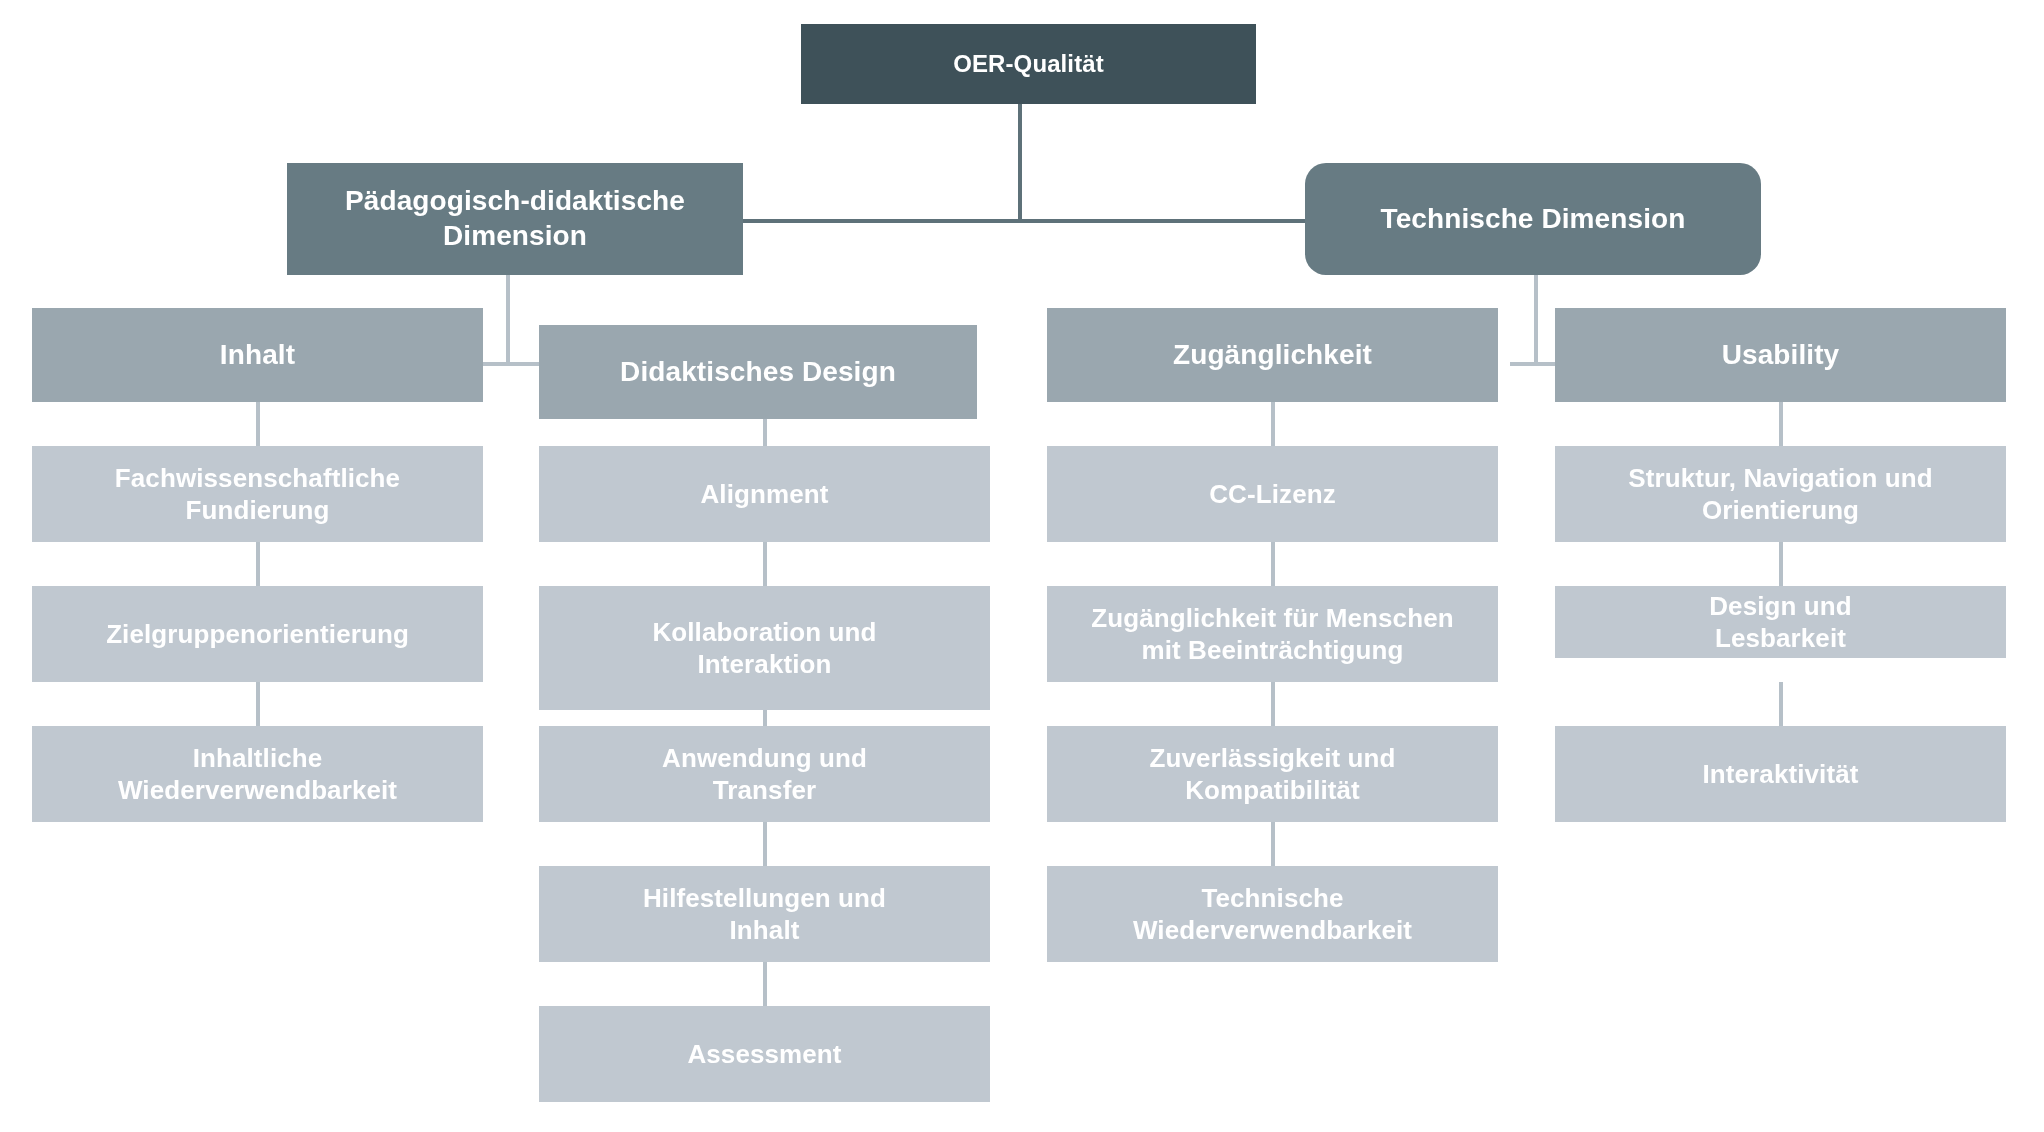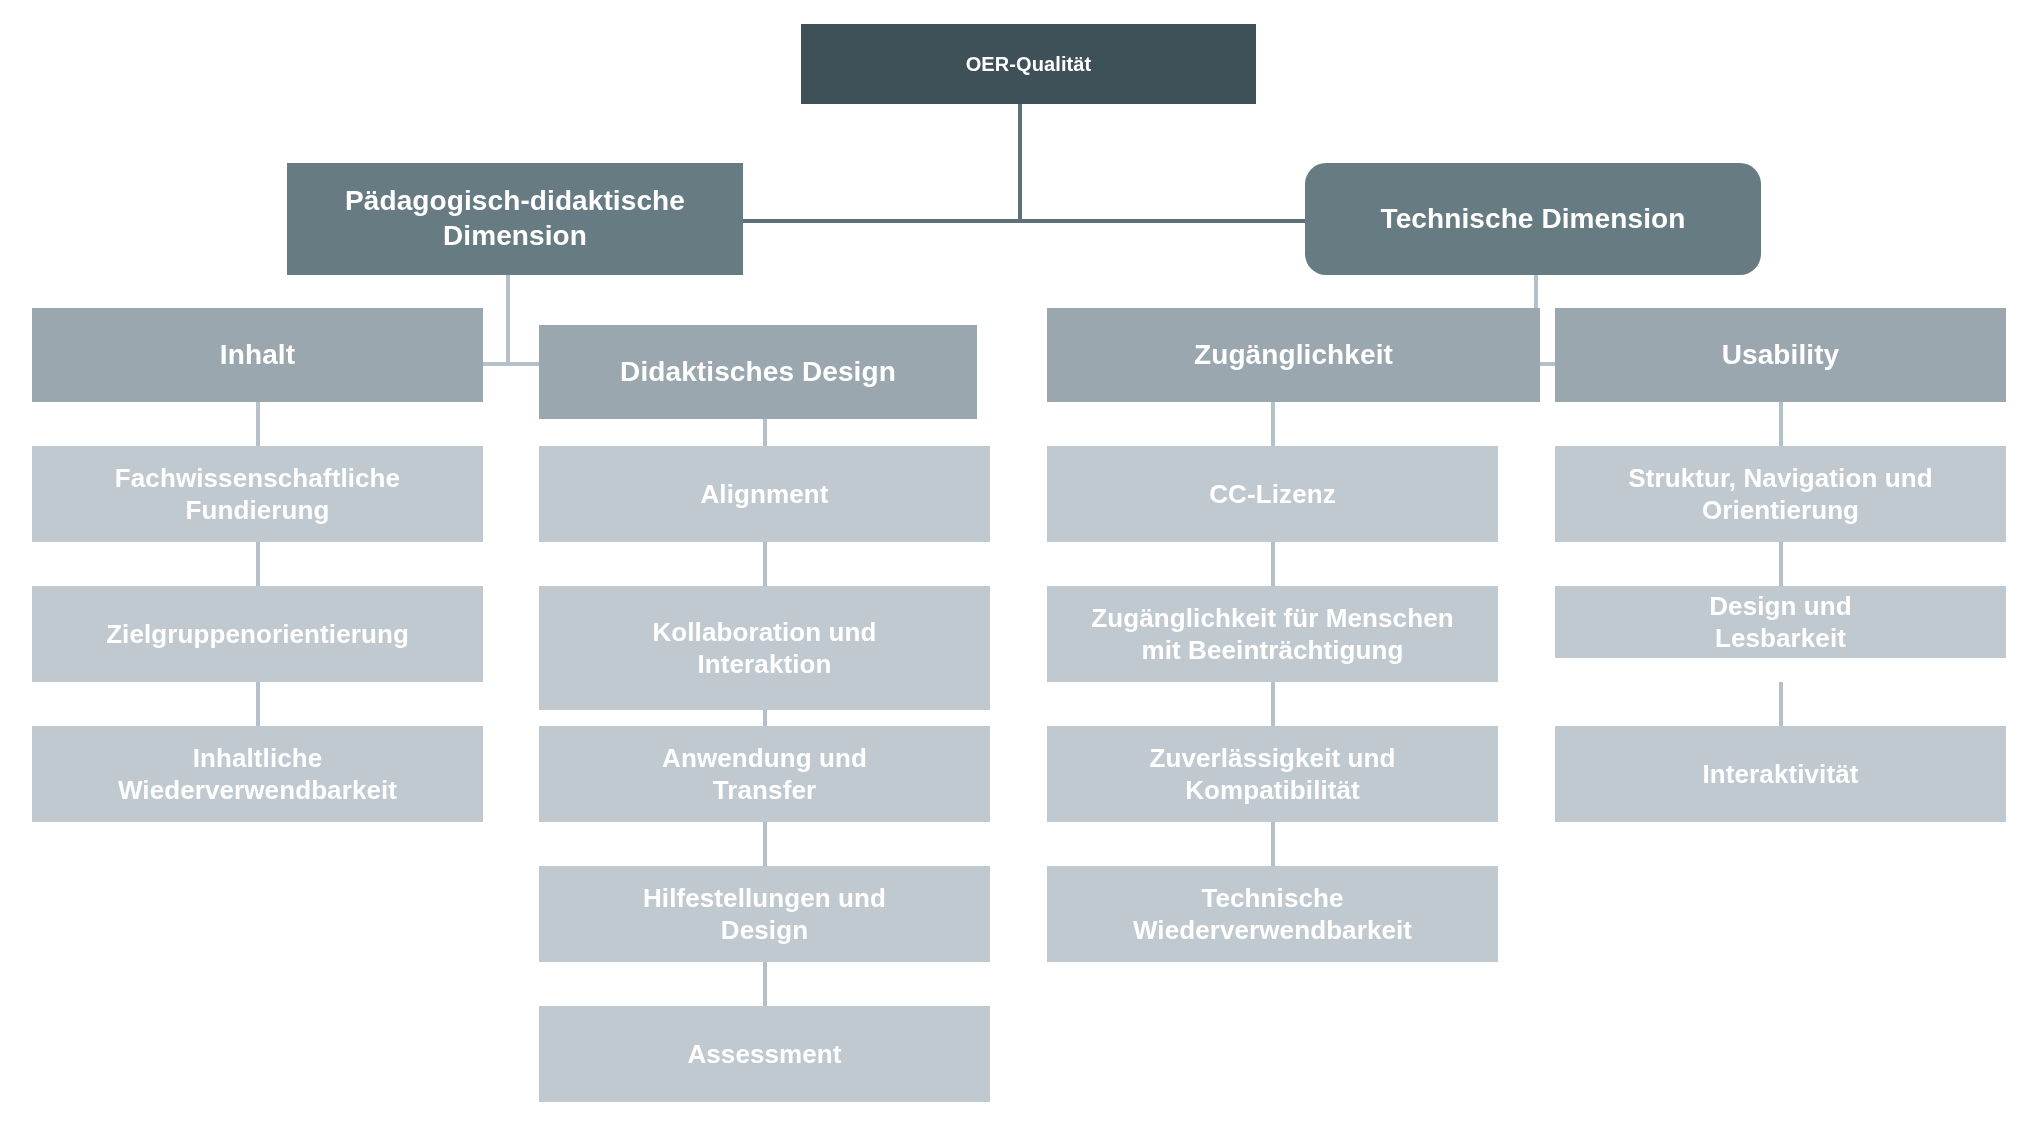--- a/index.html
+++ b/index.html
@@ -30,21 +30,21 @@
     color: #ffffff;
     font-weight: bold;
     line-height: 1.24;
     padding: 4px 10px;
     letter-spacing: 0.1px;
     z-index: 3;
   }
 
   .node.root {
     background: #3e5159;
-    font-size: 20px;
+    font-size: 24px;
   }
   .node.dim {
     background: #677b83;
     font-size: 28px;
   }
   .node.cat {
     background: #9aa7af;
     font-size: 28px;
   }
   .node.leaf {
@@ -124,21 +124,21 @@
   </div>
 
   <div class="node cat" style="left:32px; top:308px; width:451px; height:94px;">
     <span class="label">Inhalt</span>
   </div>
 
   <div class="node cat" style="left:539px; top:308px; width:438px; height:94px;margin-top:17px;">
     <span class="label">Didaktisches Design</span>
   </div>
 
-  <div class="node cat" style="left:1047px; top:308px; width:493px; height:94px;">
+  <div class="node cat" style="left:1047px; top:308px; width:451px; height:94px;">
     <span class="label">Zugänglichkeit</span>
   </div>
 
   <div class="node cat" style="left:1555px; top:308px; width:451px; height:94px;">
     <span class="label">Usability</span>
   </div>
 
   <div class="node leaf" style="left:32px; top:446px; width:451px; height:96px;">
     <span class="label">Fachwissenschaftliche
 Fundierung</span>
@@ -157,21 +157,21 @@
   <div class="node leaf" style="left:539px; top:586px; width:451px; height:124px;">
     <span class="label">Kollaboration und
 Interaktion</span>
   </div>
   <div class="node leaf" style="left:539px; top:726px; width:451px; height:96px;">
     <span class="label">Anwendung und
 Transfer</span>
   </div>
   <div class="node leaf" style="left:539px; top:866px; width:451px; height:96px;">
     <span class="label">Hilfestellungen und
-Design</span>
+Inhalt</span>
   </div>
   <div class="node leaf" style="left:539px; top:1006px; width:451px; height:96px;">
     <span class="label">Assessment</span>
   </div>
 
   <div class="node leaf" style="left:1047px; top:446px; width:451px; height:96px;">
     <span class="label">CC-Lizenz</span>
   </div>
   <div class="node leaf" style="left:1047px; top:586px; width:451px; height:96px;">
     <span class="label">Zugänglichkeit für Menschen

